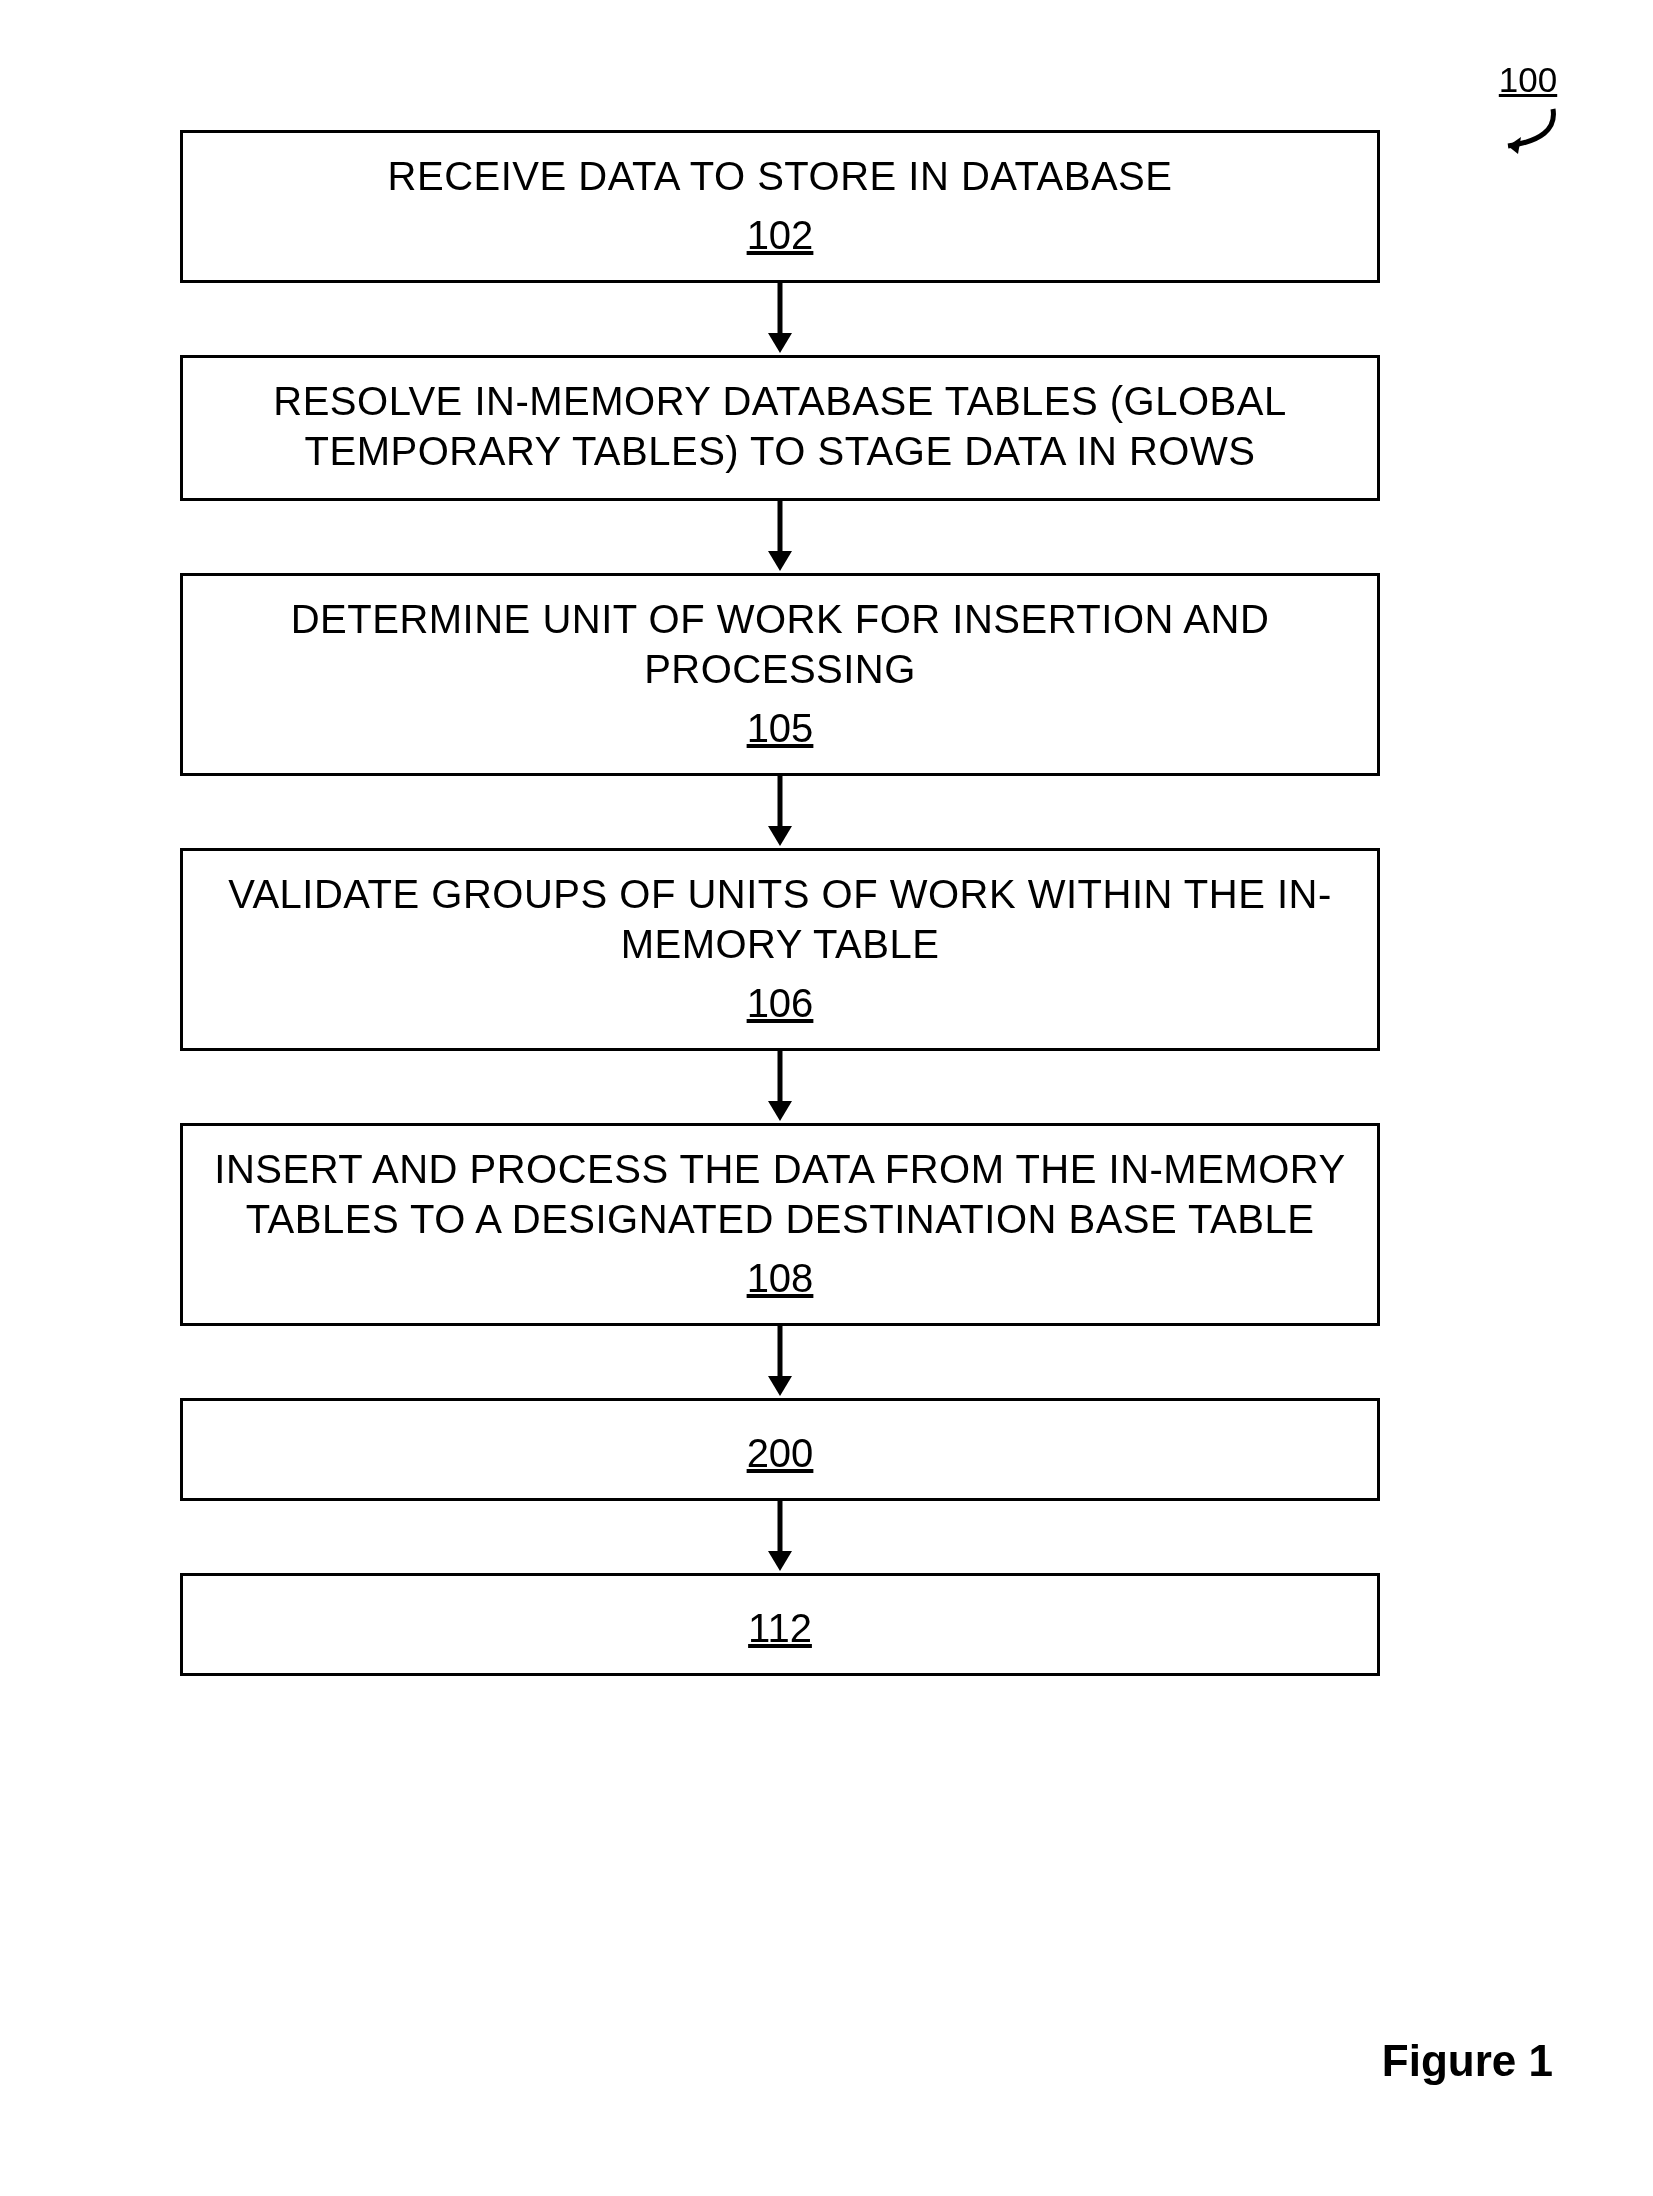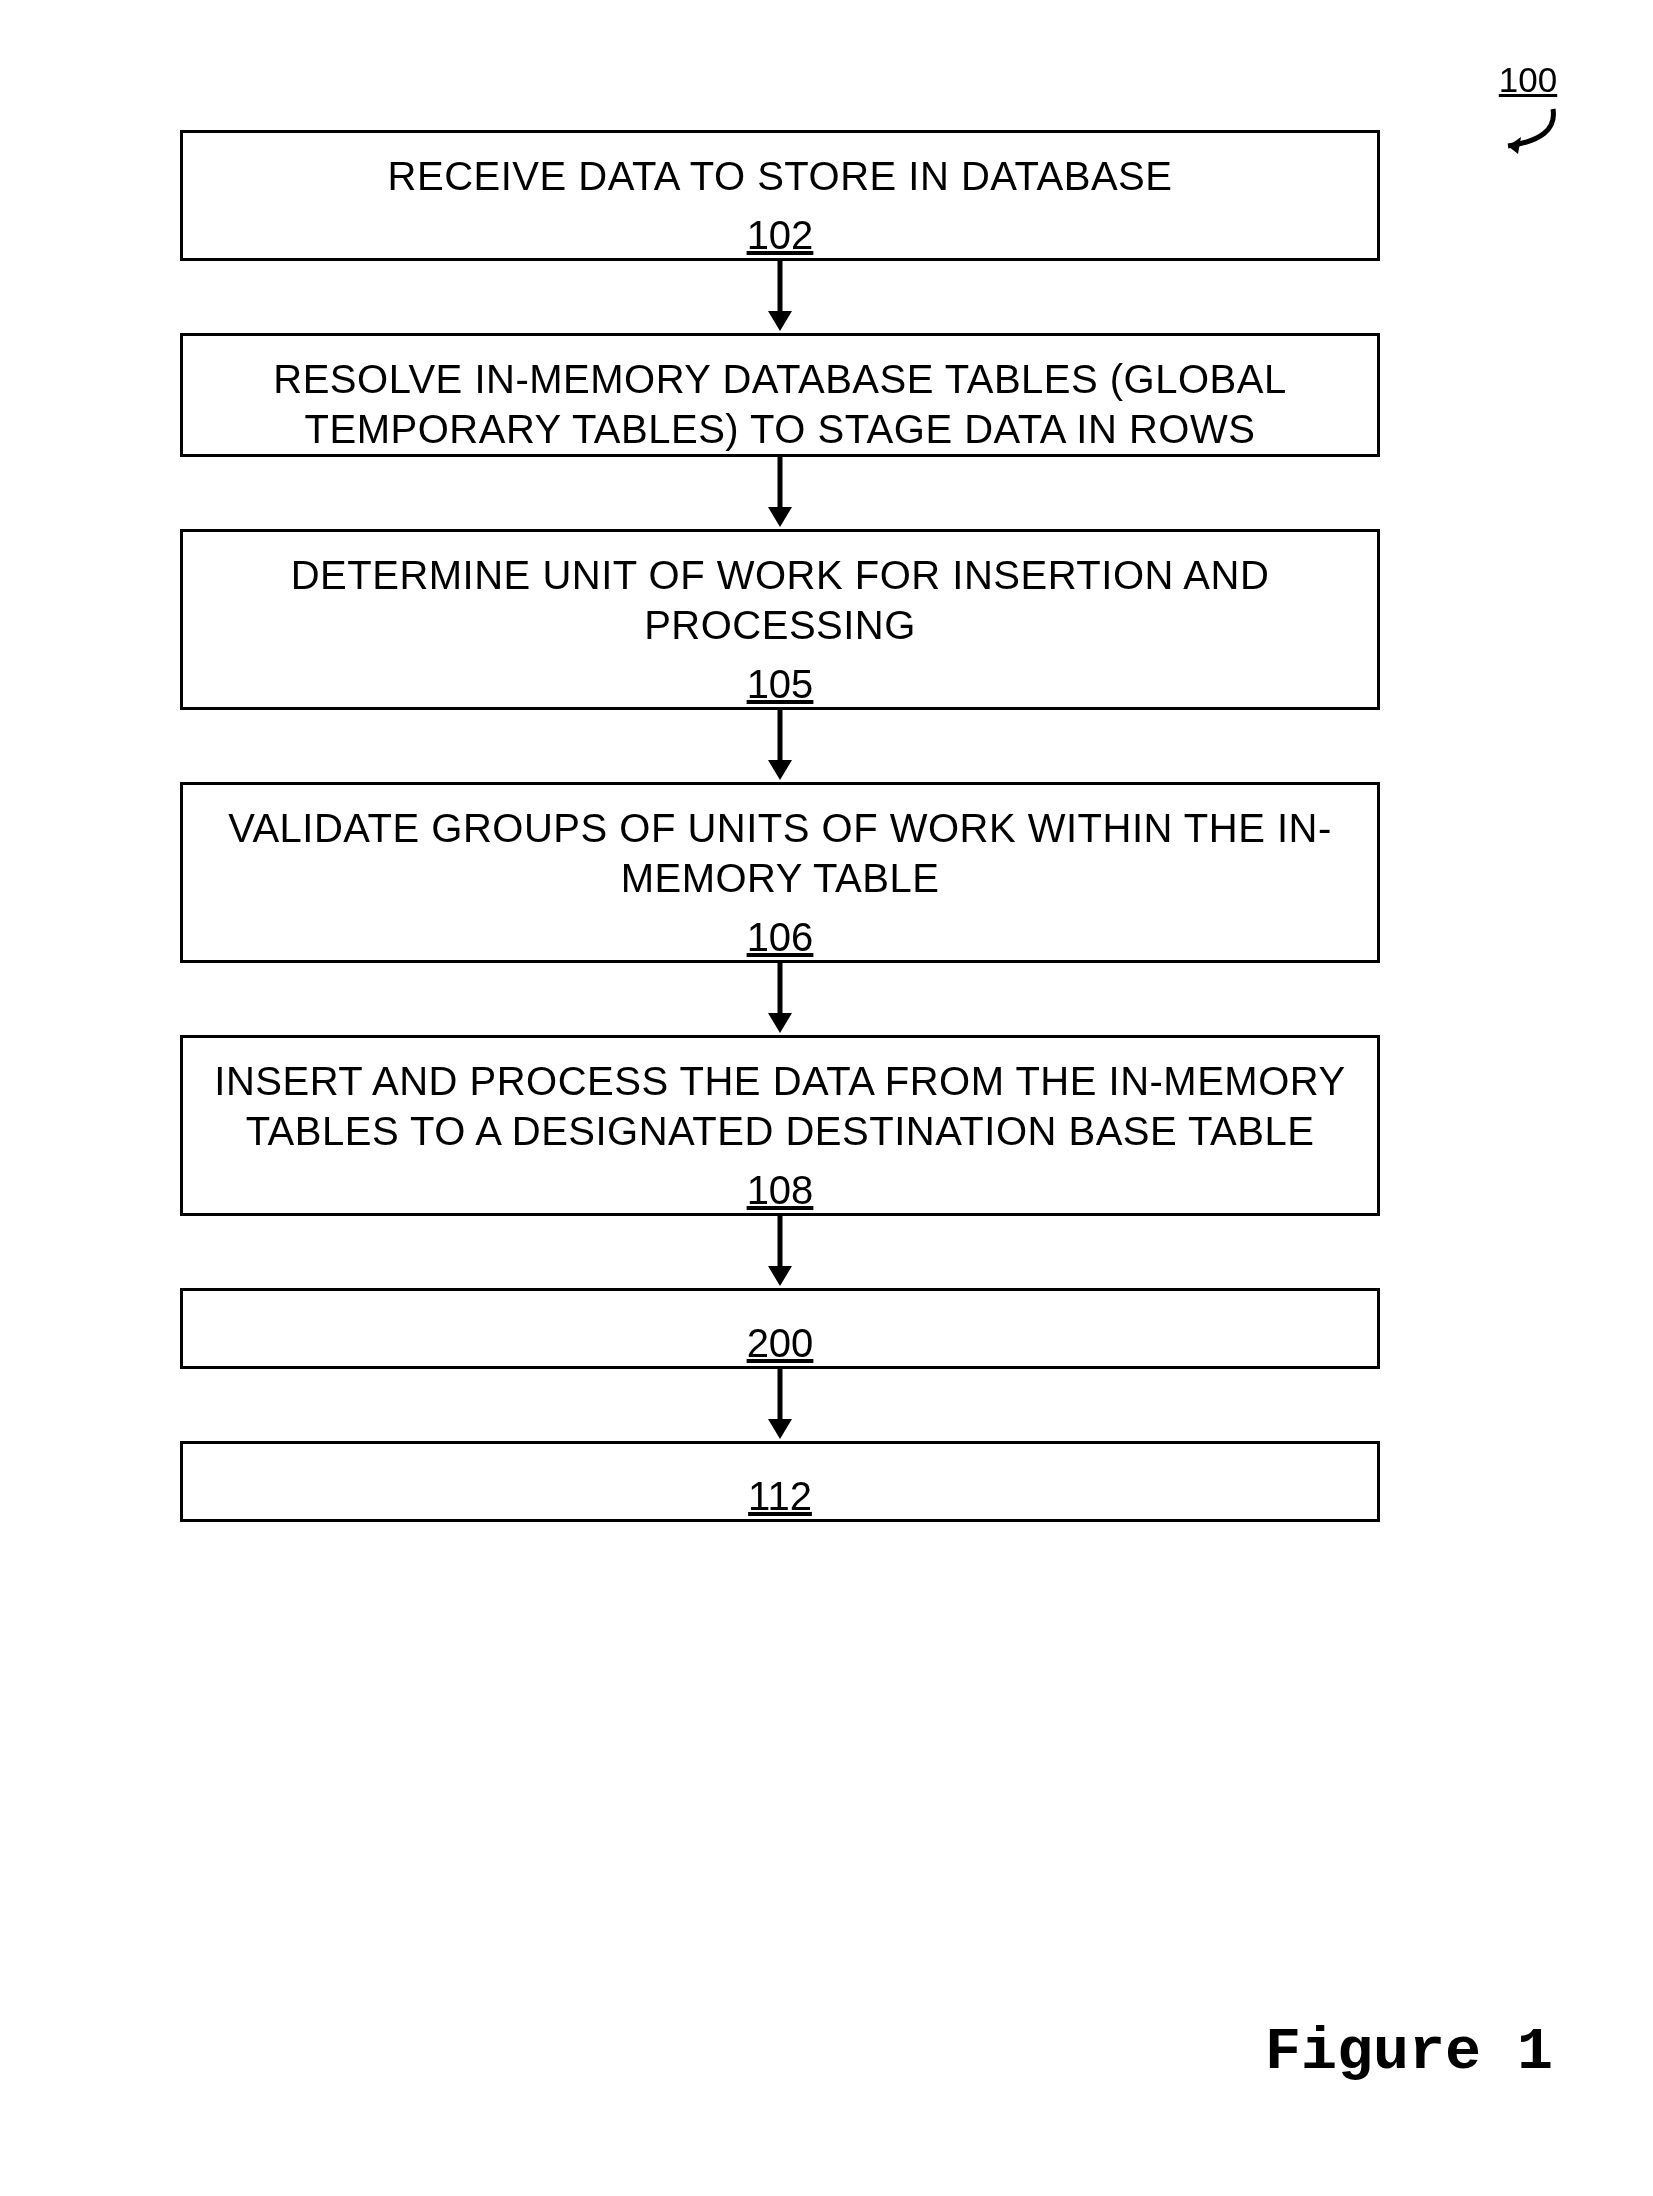--- a/index.html
+++ b/index.html
@@ -29,21 +29,21 @@
   }
   .ref-arrow {
     display: block;
     margin-top: 4px;
   }
   .flow-box {
     border: 3px solid #000;
     width: 1200px;
     margin: 0 auto;
     text-align: center;
-    padding: 18px 30px 0 30px;
+    padding: 18px 30px 22px 30px;
     box-sizing: border-box;
   }
   .box-text {
     font-size: 40px;
     line-height: 1.25;
     letter-spacing: 0.5px;
   }
   .box-num {
     font-size: 40px;
     text-decoration: underline;
@@ -57,23 +57,23 @@
     margin: 0 auto;
   }
   .arrow-down svg {
     display: block;
     margin: 0 auto;
   }
   .figure-label {
     position: absolute;
     right: 100px;
     bottom: 110px;
-    font-size: 60px;
+    font-size: 44px;
     font-weight: 700;
-    font-family: Liberation Mono, monospace;
+    font-family: Liberation Sans, sans-serif;
   }
 </style>
 </head>
 <body>
 
 <div class="ref-marker">
   <span class="ref-num">100</span>
   <span class="ref-arrow">
     <svg width="70" height="55" viewBox="0 0 70 55">
       <path d="M60 5 Q 65 35 15 42" stroke="#000" stroke-width="5" fill="none"></path>

